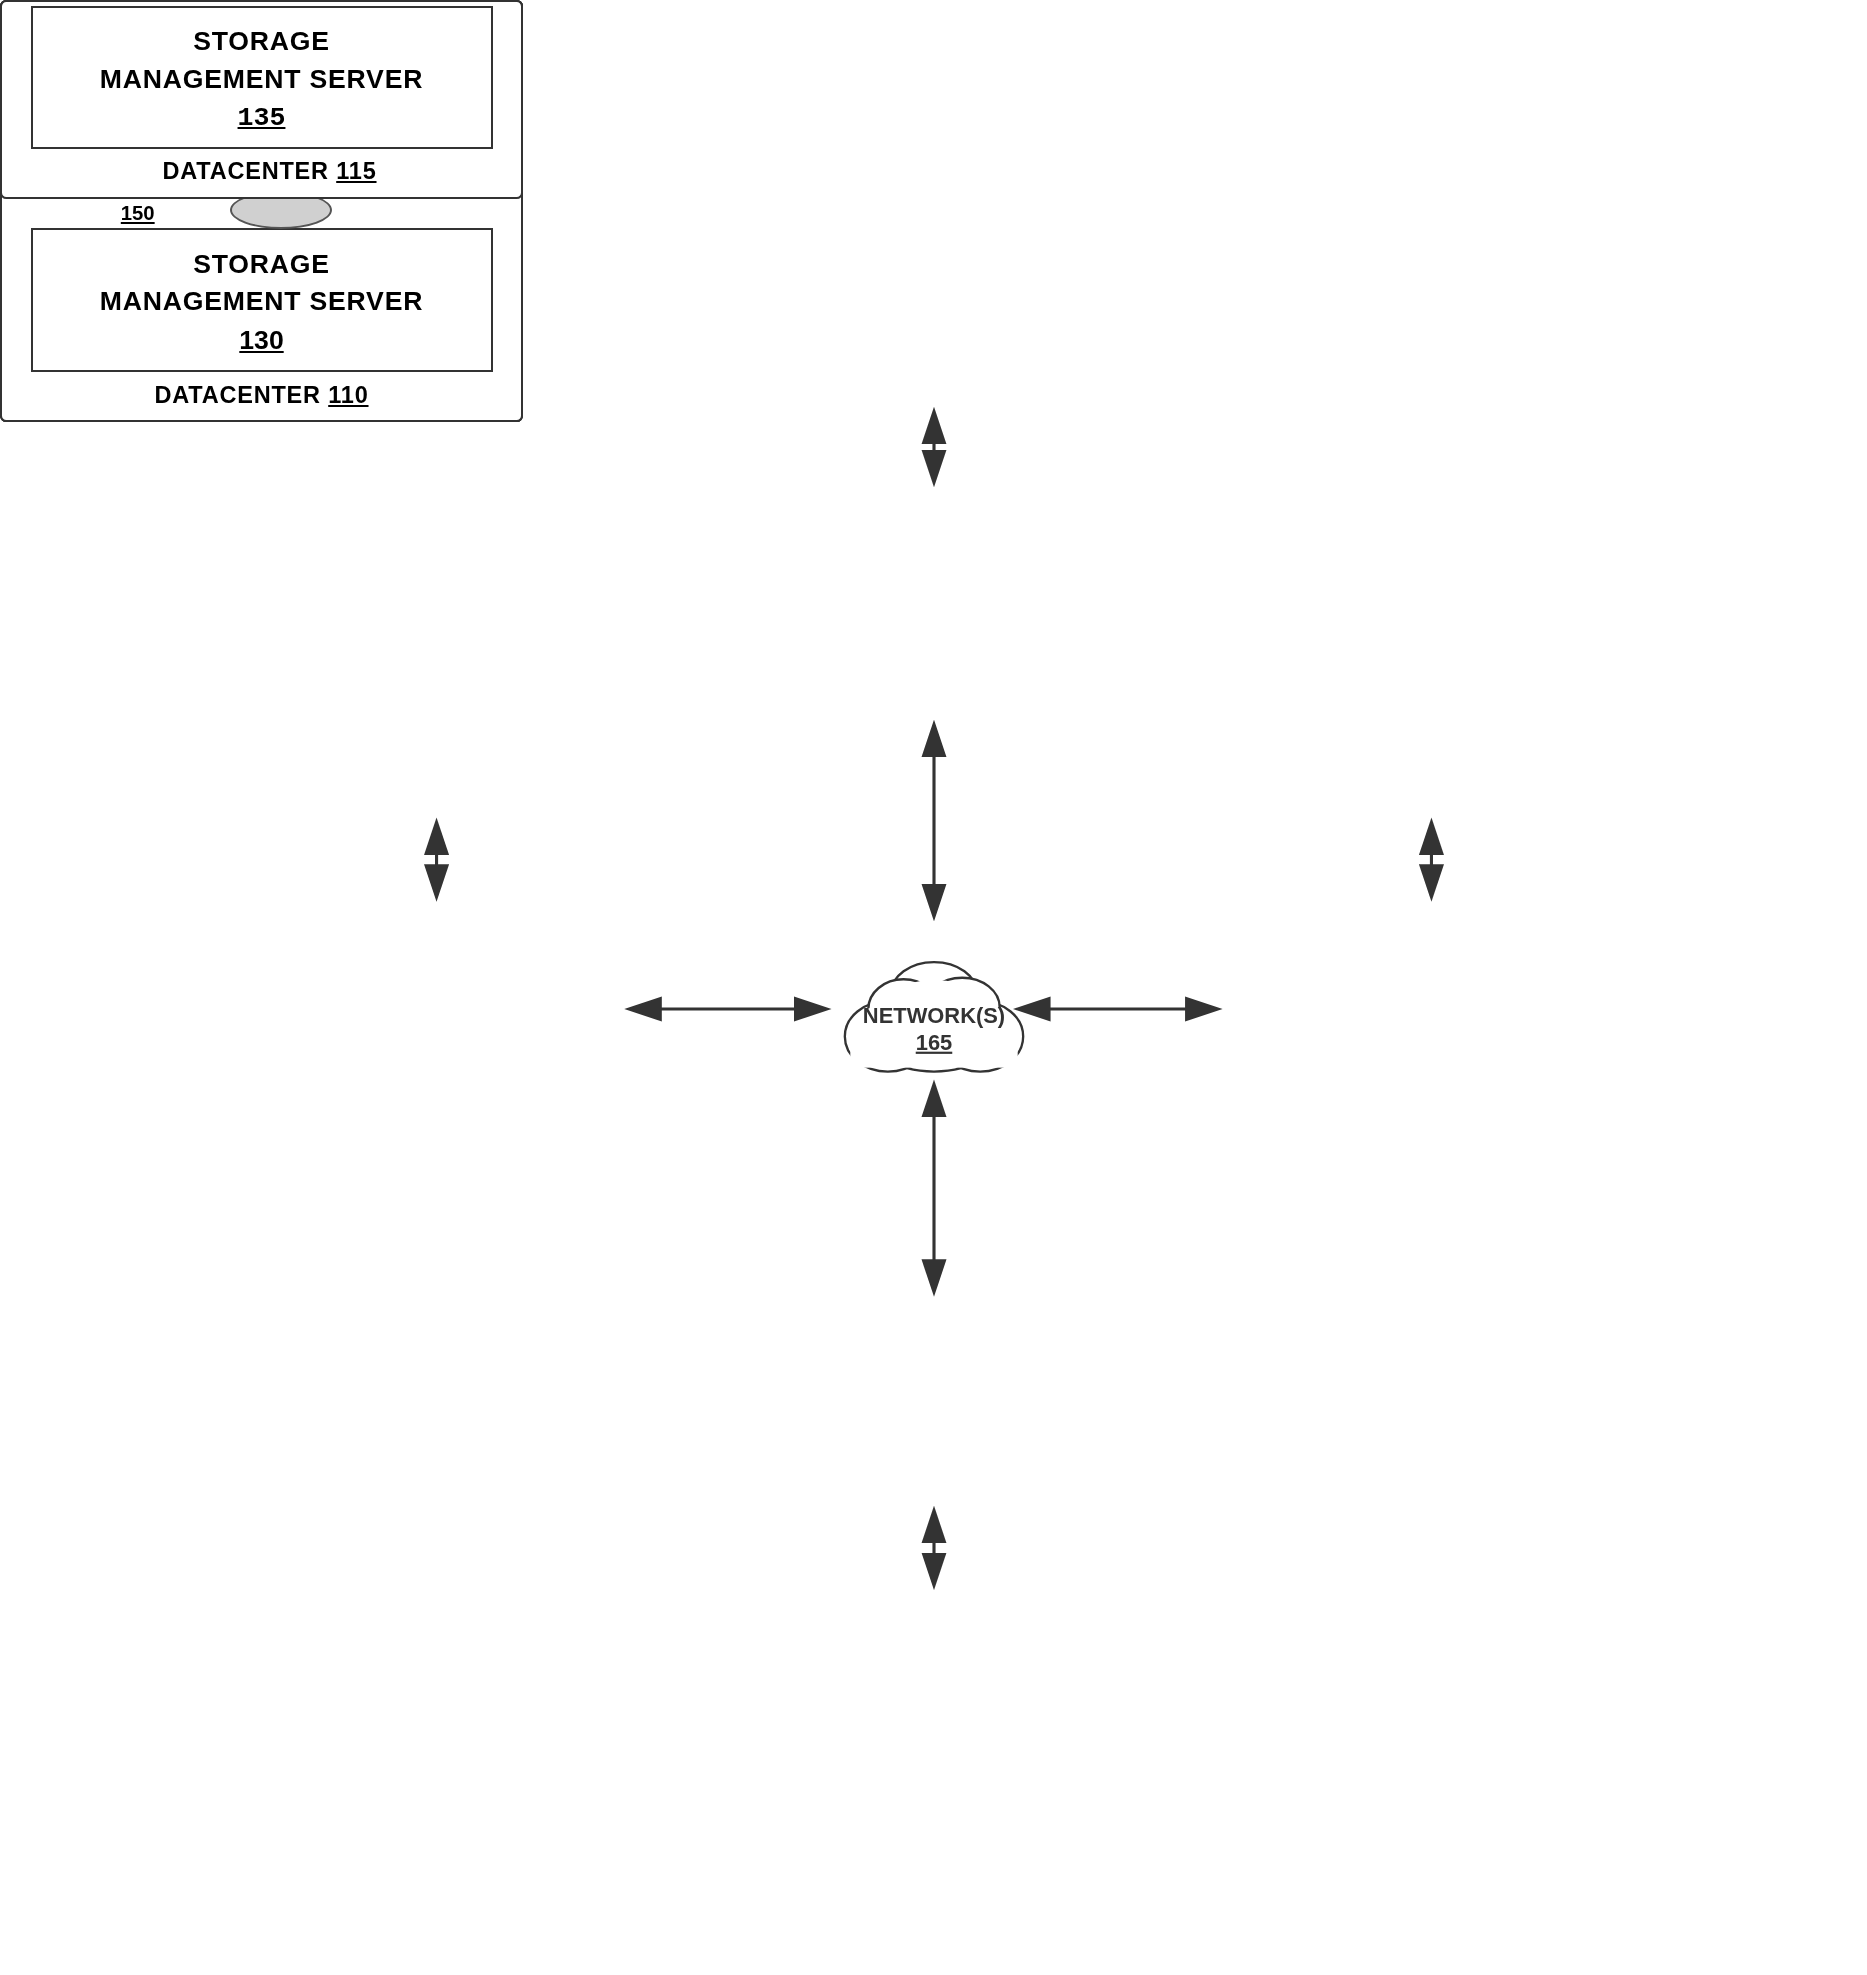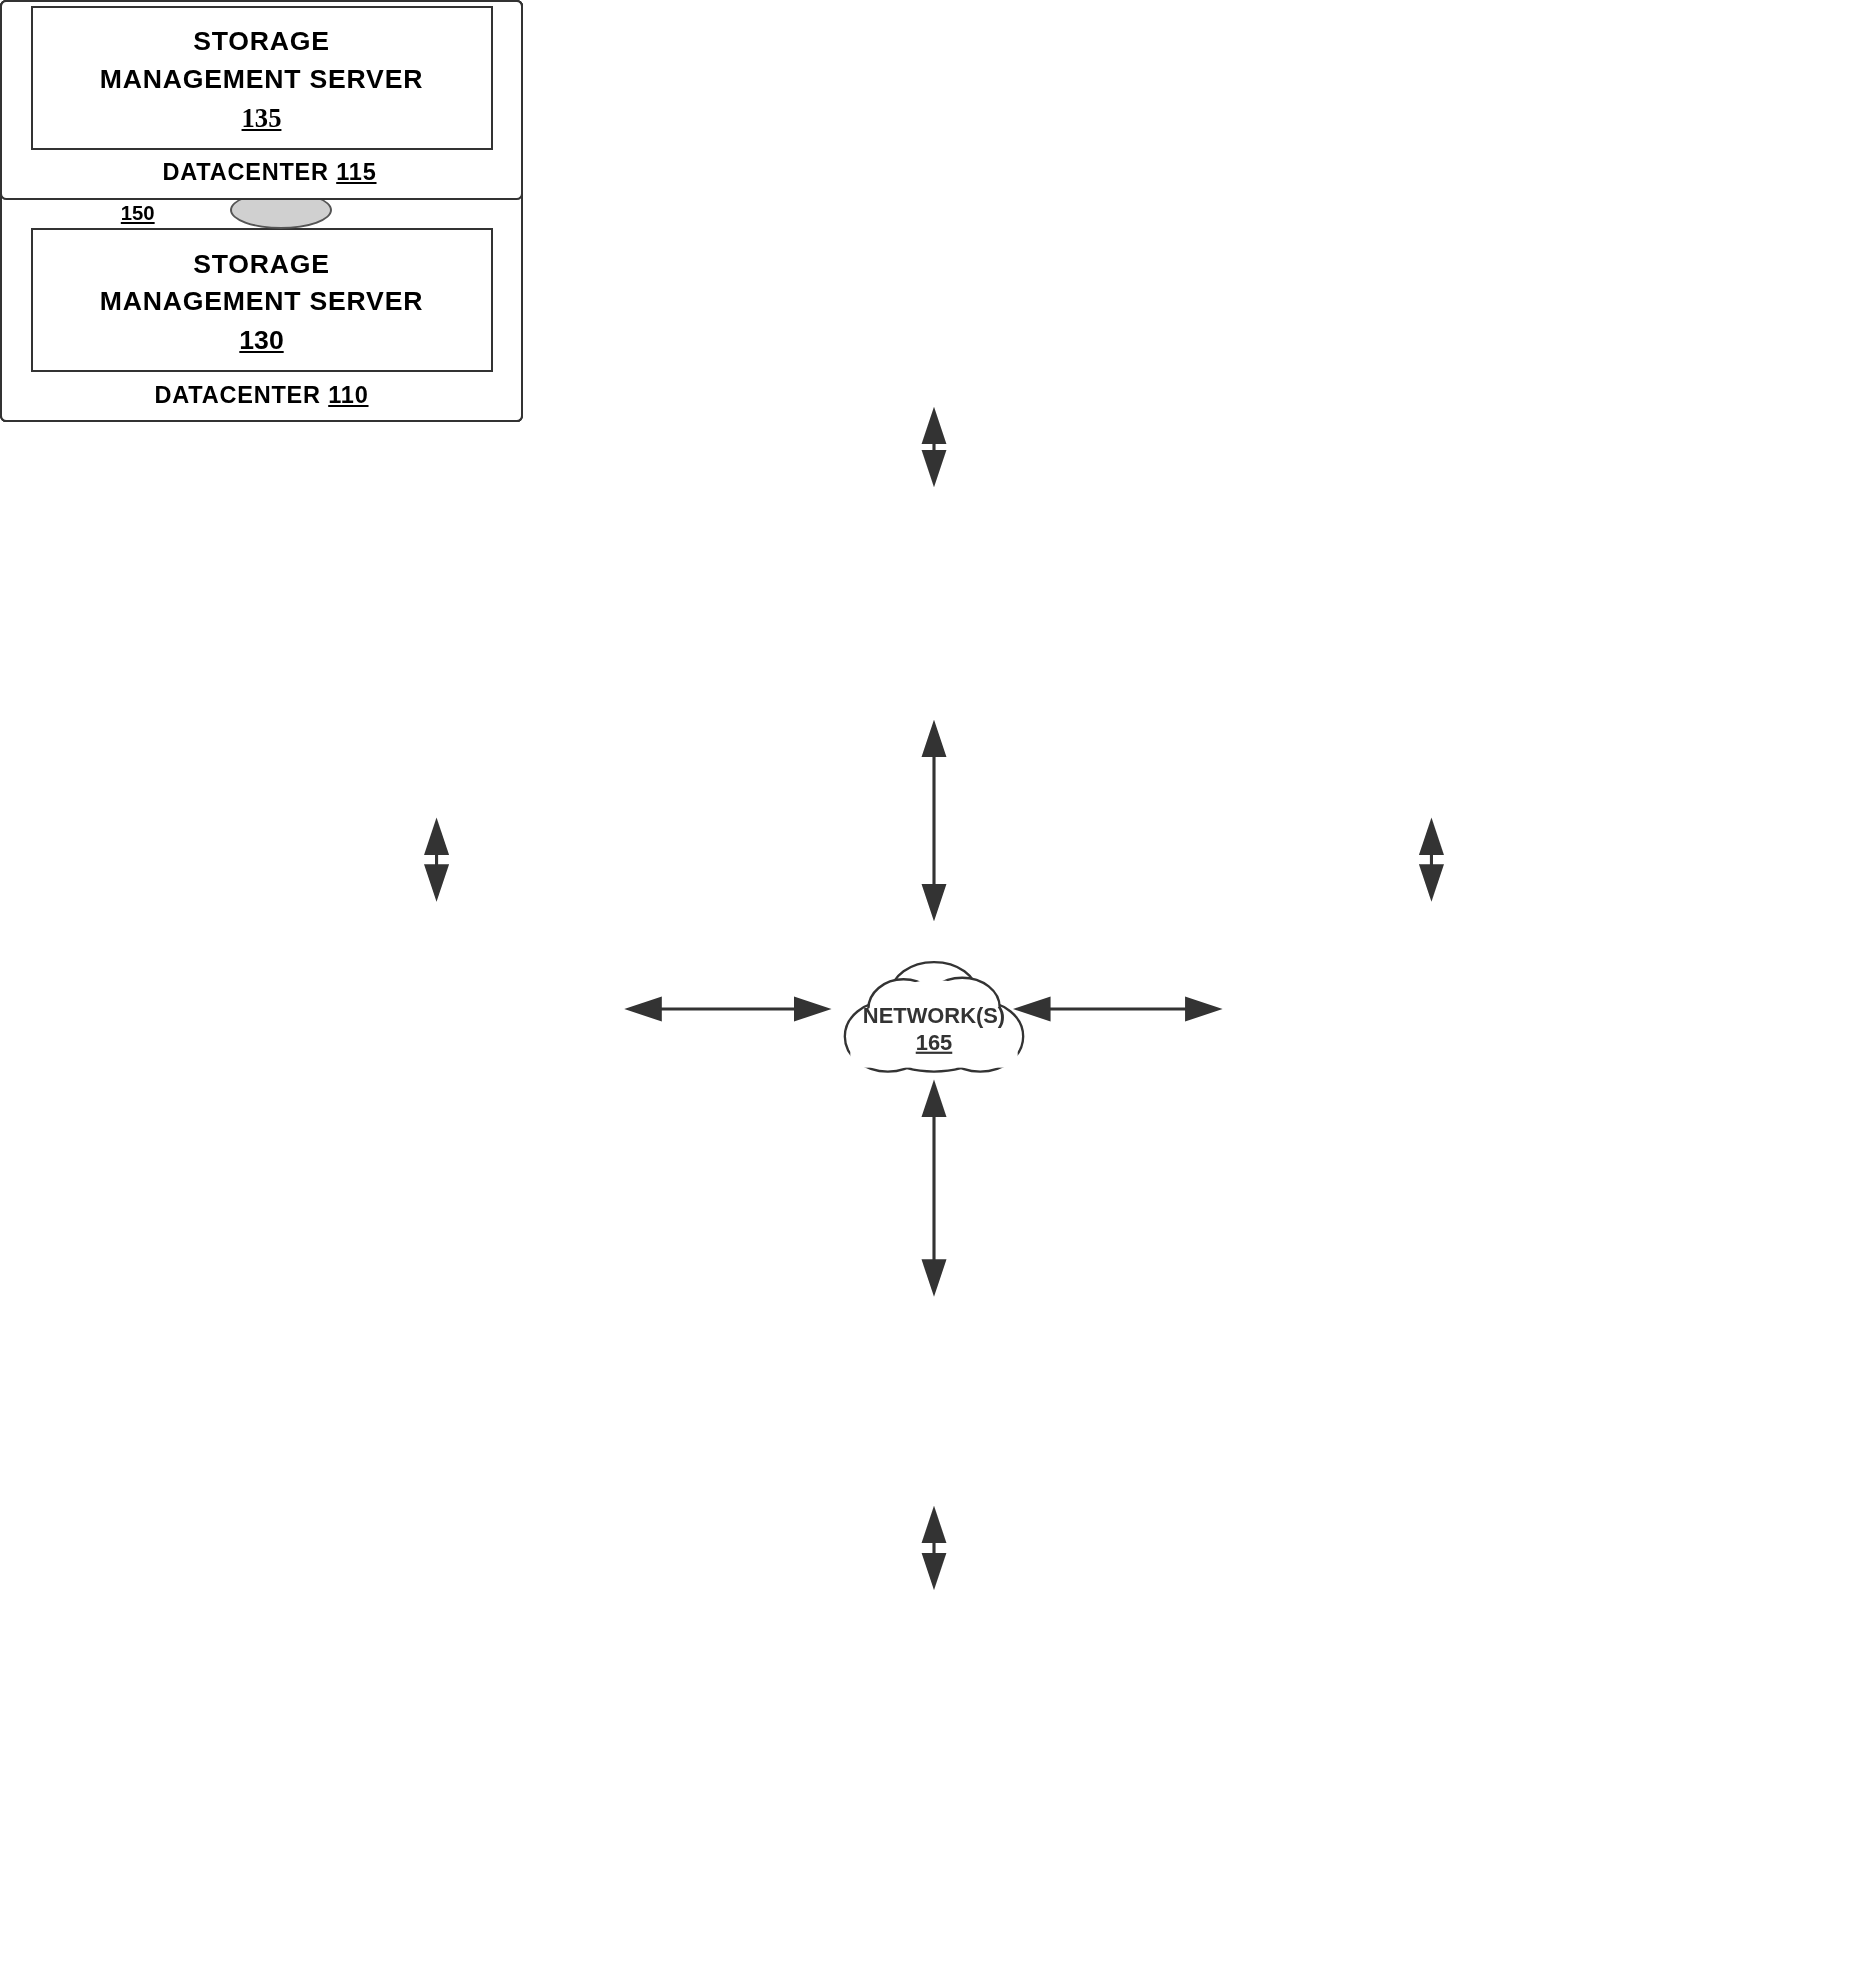--- a/index.html
+++ b/index.html
@@ -176,19 +176,19 @@
       <span style="font-size:26.6px;font-weight:bold;text-decoration:underline;display:block;margin-top:4.7px;font-family:Arial;">130</span>
     </div>
     <span style="font-size:23.5px;font-weight:bold;letter-spacing:0.8px;margin-top:9.4px;font-family:Arial;">DATACENTER <span style="text-decoration:underline;">110</span></span>
   </div>
 
   <div style="position:absolute; left:860; top:1650; width:523px; border:2.3px solid #333; border-radius:6.3px; background:#fff; display:flex; flex-direction:column; align-items:center; padding-bottom:11.7px;">
 
 
     <div style="width:462px; border:2.3px solid #333; background:#fff; text-align:center; padding:15.6px 15.6px 14px 15.6px; margin-top:3.9px;">
       <span style="font-size:26.6px;font-weight:bold;letter-spacing:0.8px;line-height:1.4;display:block;font-family:Arial;">STORAGE<br>MANAGEMENT SERVER</span>
-      <span style="font-size:26.6px;font-weight:bold;text-decoration:underline;display:block;margin-top:4.7px;font-family:Liberation Serif, serif;">135</span>
+      <span style="font-size:26.6px;font-weight:bold;text-decoration:underline;display:block;margin-top:4.7px;font-family:Liberation Mono, monospace;">135</span>
     </div>
     <span style="font-size:23.5px;font-weight:bold;letter-spacing:0.8px;margin-top:9.4px;font-family:Arial;margin-left:16px;">DATACENTER <span style="text-decoration:underline;">115</span></span>
   </div>
 
 </div>
 
 
 </body></html>

